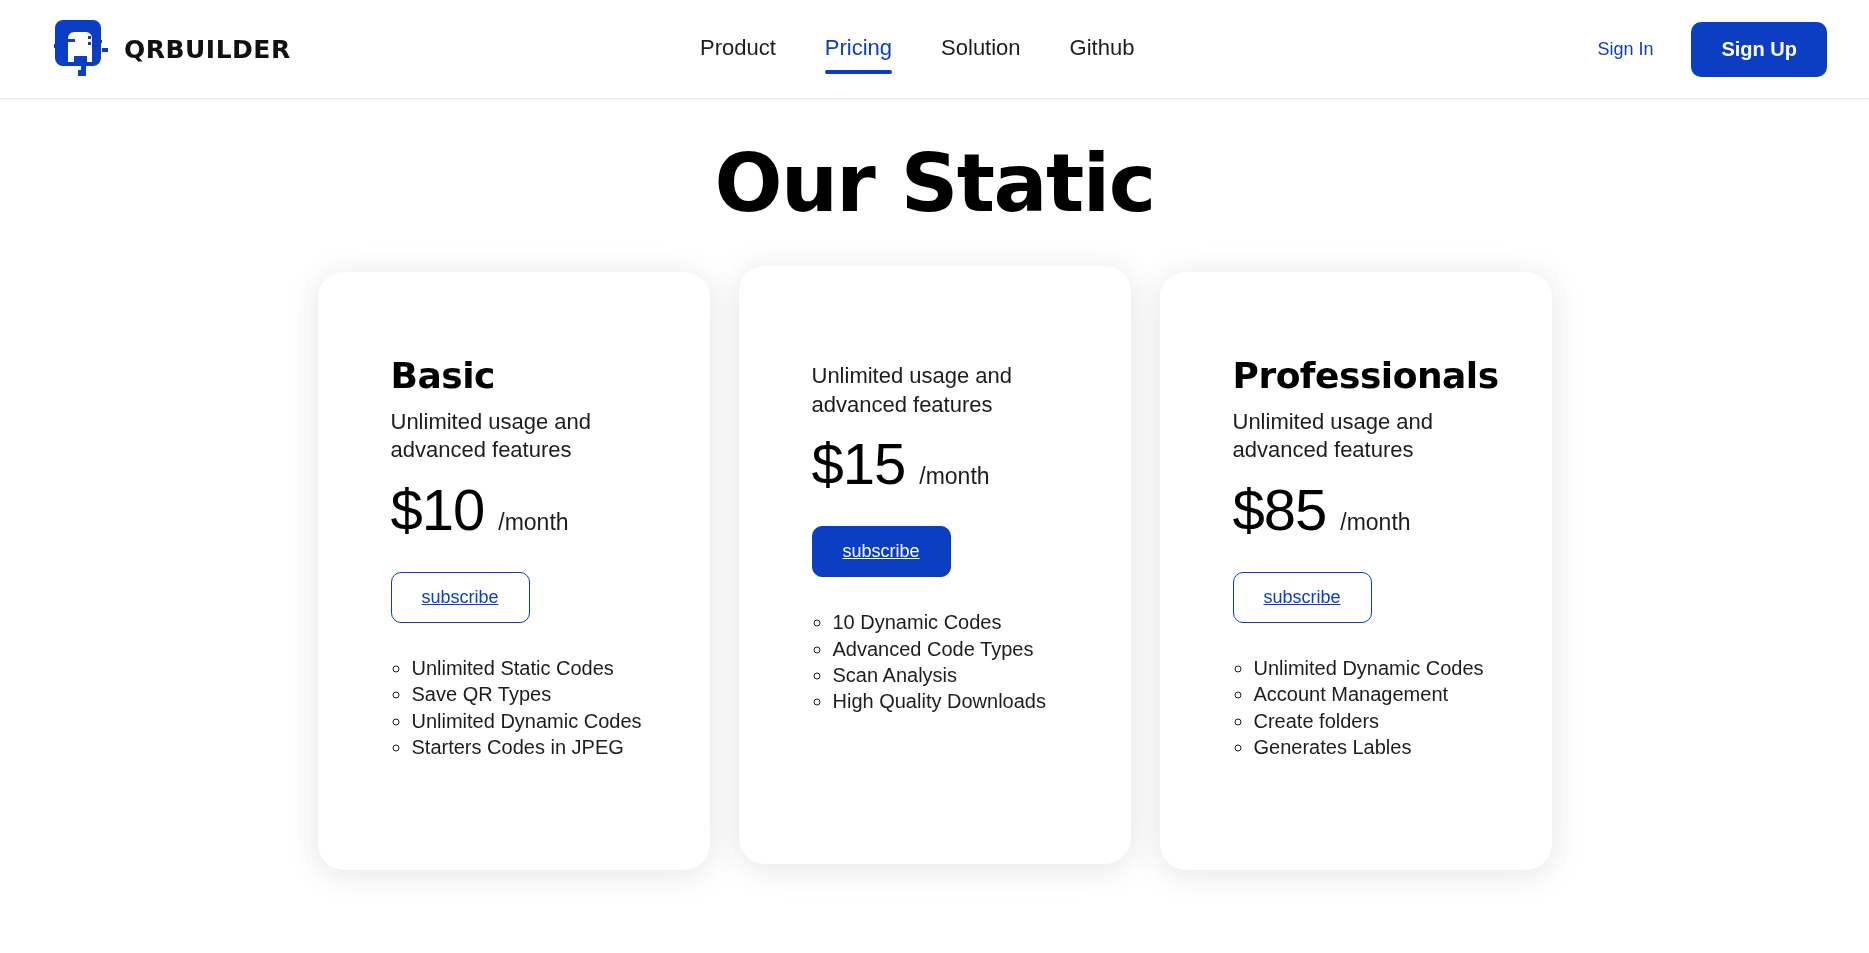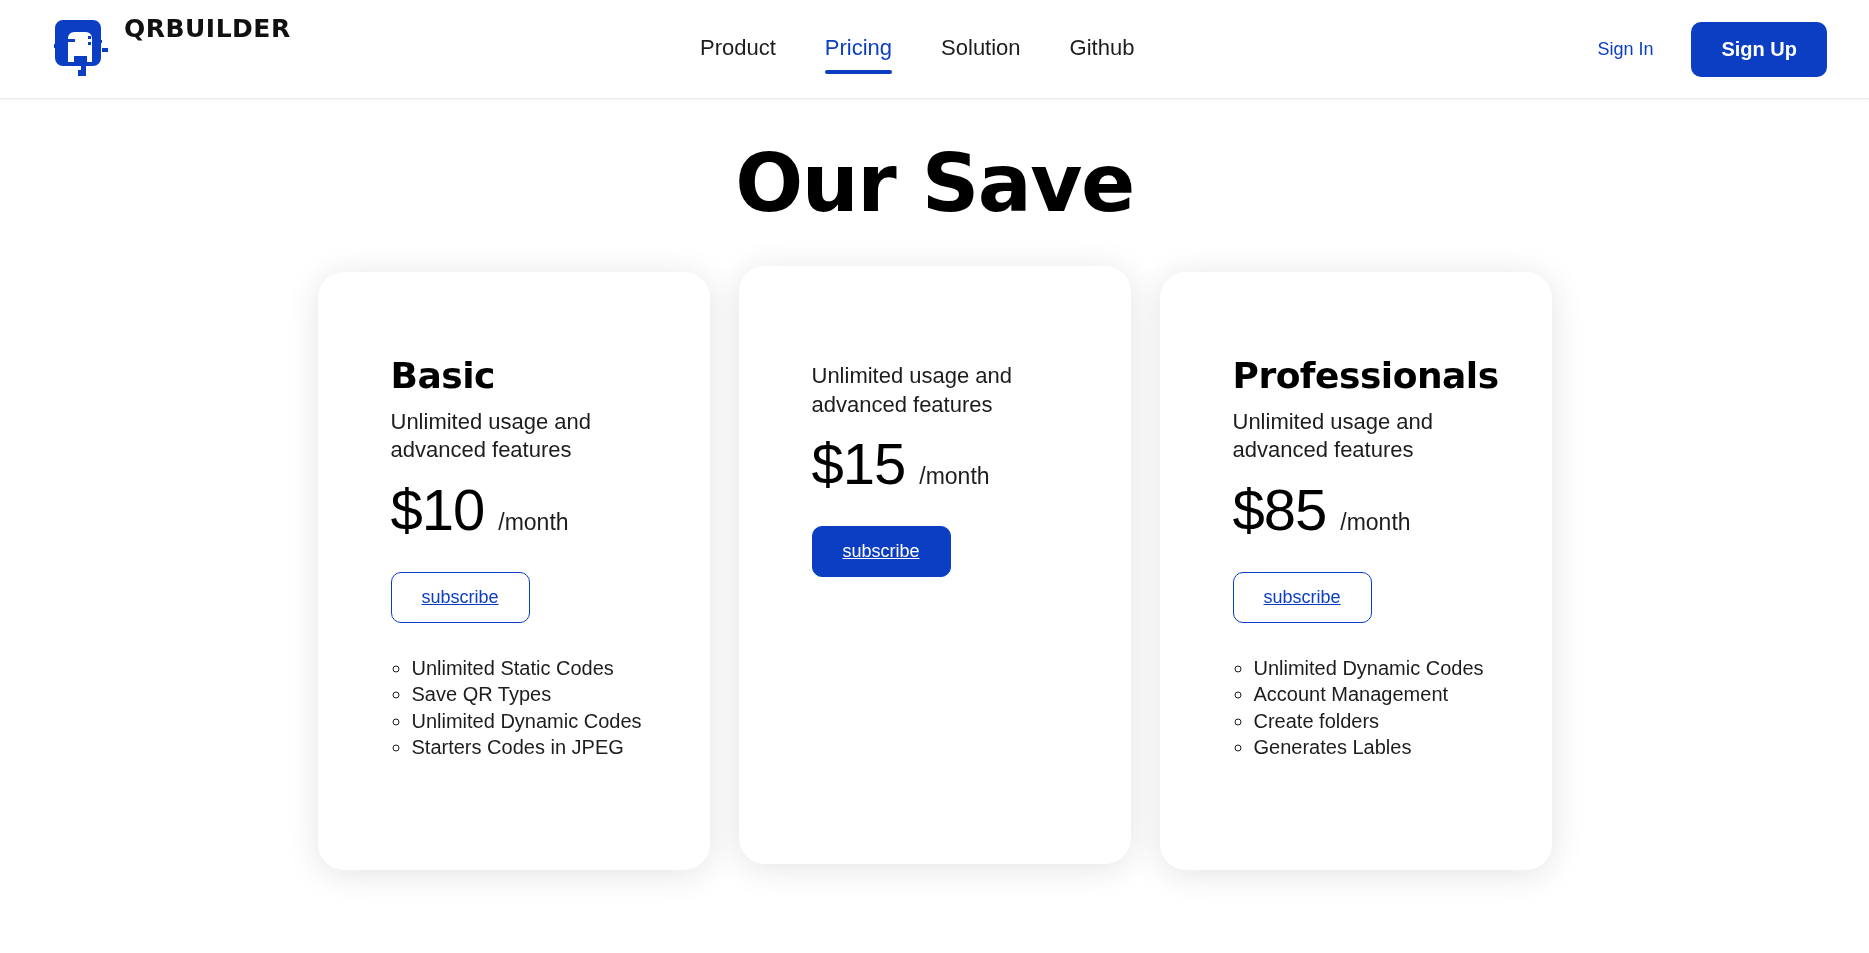--- a/index.html
+++ b/index.html
@@ -16,21 +16,21 @@
     height:99px;
     background:#ffffff;
     display:flex;
     align-items:center;
     border-bottom:1px solid #ebebeb;
     box-shadow:0 1px 3px rgba(0,0,0,0.05);
   }
   .brand{
     position:absolute;
     left:52px; top:14px;
-    display:flex; align-items:flex-start; gap:14px;
+    display:flex; align-items:center; gap:14px;
   }
   .logo-mark{ width:58px; height:70px; display:block; }
   .brand-name{
     font-size:25px;
     font-weight:bold;
     letter-spacing:0.5px;
     color:#111111;
     font-family:"DejaVu Sans", sans-serif;
   }
 
@@ -205,21 +205,21 @@
     <div class="nav-item">Github</div>
   </div>
 
   <div class="auth">
     <span class="signin">Sign In</span>
     <button class="signup">Sign Up</button>
   </div>
 
 </div>
 
-<h1 class="page-title">Our Save</h1>
+<h1 class="page-title">Our Static</h1>
 
 <div class="plans">
 
   <div class="card card-1">
     <div class="plan-name">Basic</div>
     <div class="plan-desc">Unlimited usage and advanced features</div>
     <div class="price-row">
       <span class="price">$10</span>
       <span class="period">/month</span>
     </div>
@@ -232,20 +232,26 @@
     </ul>
   </div>
 
   <div class="card card-2">
     <div class="plan-desc">Unlimited usage and advanced features</div>
     <div class="price-row">
       <span class="price">$15</span>
       <span class="period">/month</span>
     </div>
     <div class="subscribe filled">subscribe</div>
+    <ul class="features">
+      <li>10 Dynamic Codes</li>
+      <li>Advanced Code Types</li>
+      <li>Scan Analysis</li>
+      <li>High Quality Downloads</li>
+    </ul>
   </div>
 
   <div class="card card-3">
     <div class="plan-name">Professionals</div>
     <div class="plan-desc">Unlimited usage and advanced features</div>
     <div class="price-row">
       <span class="price">$85</span>
       <span class="period">/month</span>
     </div>
     <div class="subscribe">subscribe</div>

